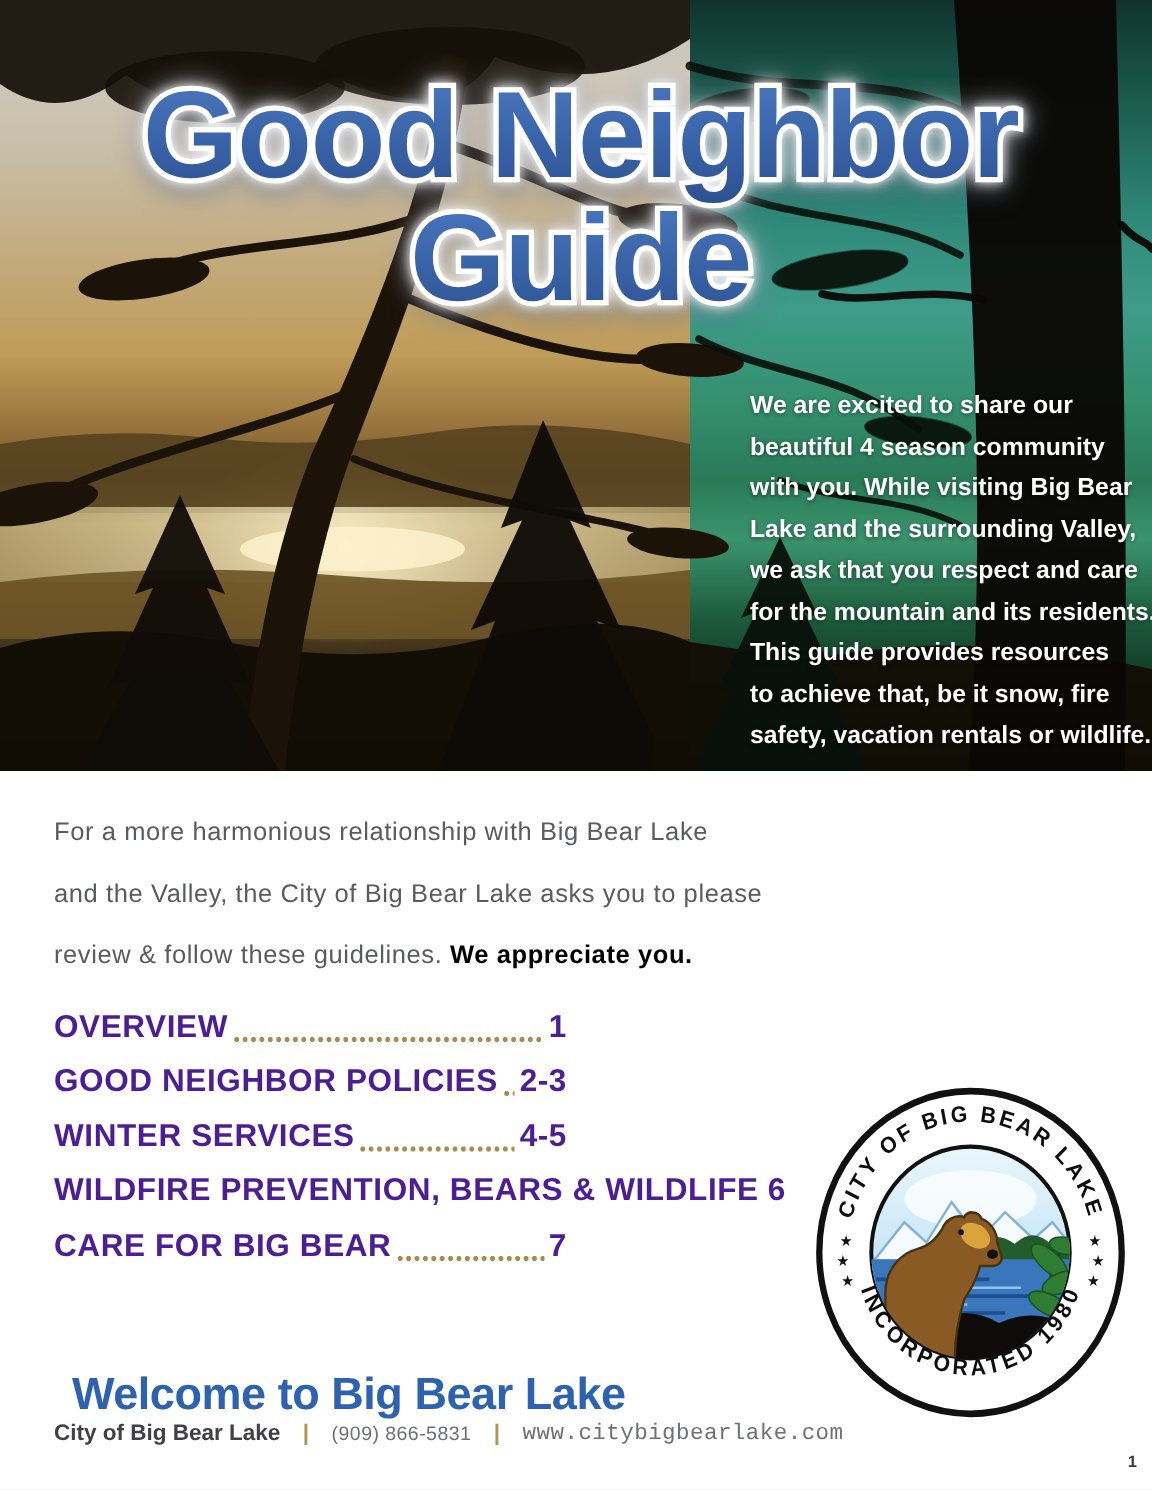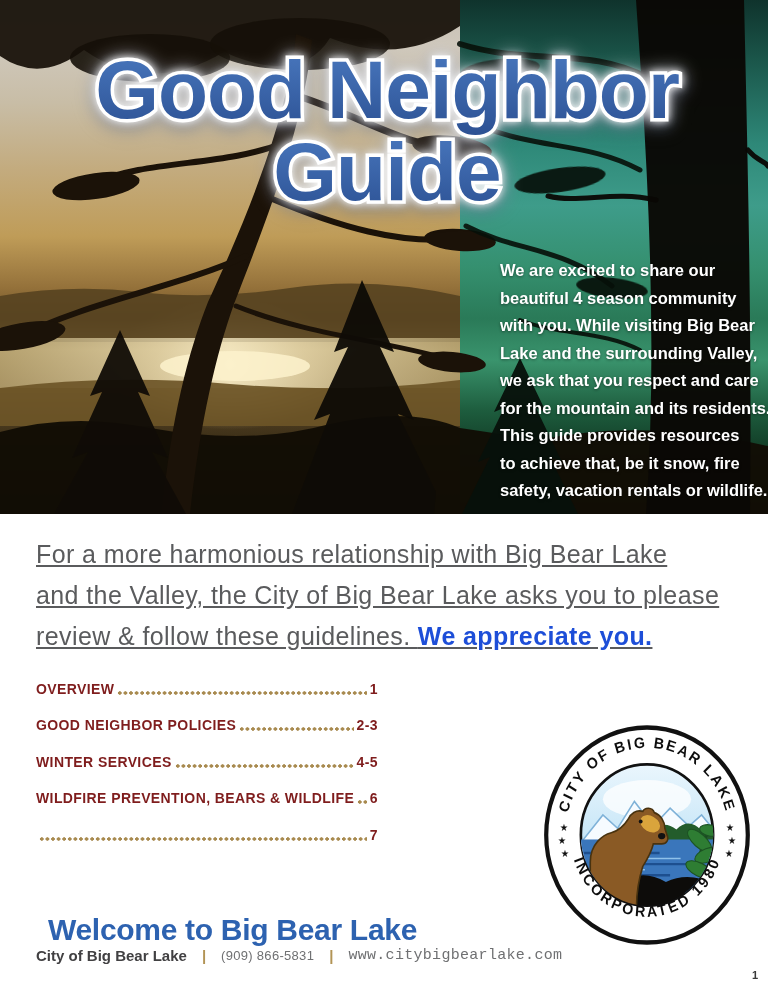--- a/index.html
+++ b/index.html
@@ -19,27 +19,27 @@
   .title-svg{position:absolute;left:0;top:0;width:768px;height:514px;
     filter:drop-shadow(0 0 4px rgba(255,255,255,.95)) drop-shadow(0 0 9px rgba(255,255,255,.55)) drop-shadow(0 4px 6px rgba(15,30,70,.45));}
   .title-svg text{font-family:"Liberation Sans",sans-serif;font-weight:bold;letter-spacing:-1px;
     stroke:#ffffff;stroke-width:7px;paint-order:stroke;fill:url(#titleGrad);}
   .hero-intro{position:absolute;left:484px;top:241px;width:272px;margin:16px;
     color:#ffffff;font-weight:bold;font-size:16.5px;line-height:27.5px;
     white-space:pre-line;text-shadow:0 1px 3px rgba(0,0,0,.45);}
 
   
   .message{position:absolute;left:36px;top:534px;width:716px;
-    color:#5a5b5d;font-size:25px;line-height:41px;letter-spacing:.4px;text-decoration:underline;}
-  .message .hl{color:#1d4ed8;font-weight:bold;}
+    color:#5a5b5d;font-size:17px;line-height:41px;letter-spacing:.4px;}
+  .message .hl{color:#000000;font-weight:bold;}
 
   
   .toc{position:absolute;left:36px;top:666px;width:342px;}
   .toc-row{display:flex;align-items:flex-end;height:36.5px;
-    color:#7f1d1d;font-weight:bold;font-size:14px;letter-spacing:.4px;cursor:pointer;}
+    color:#4c1d95;font-weight:bold;font-size:21px;letter-spacing:.4px;cursor:pointer;}
   .toc-row .lbl{white-space:nowrap;padding-bottom:6px;}
   .toc-row .dots{flex:1;height:16px;margin:0 3px;
     background-image:radial-gradient(circle,#a88a4f 1.5px,rgba(0,0,0,0) 1.9px);
     background-size:5.6px 6px;background-repeat:repeat-x;background-position:left bottom 7px;}
   .toc-row .pgs{white-space:nowrap;padding-bottom:6px;}
 
   
   .seal{position:absolute;left:542px;top:723px;width:210px;height:224px;}
   .seal svg{width:100%;height:100%;}
   .seal .arc-text{font-family:"Liberation Sans",sans-serif;font-weight:bold;fill:#0d0d0d;}
@@ -166,20 +166,21 @@
       <span class="lbl">WINTER SERVICES</span>
       <span class="dots"></span>
       <span class="pgs">4-5</span>
     </div>
     <div class="toc-row">
       <span class="lbl">WILDFIRE PREVENTION, BEARS &amp; WILDLIFE</span>
       <span class="dots"></span>
       <span class="pgs">6</span>
     </div>
     <div class="toc-row">
+      <span class="lbl">CARE FOR BIG BEAR</span>
       <span class="dots"></span>
       <span class="pgs">7</span>
     </div>
   </nav>
 
   <div class="seal">
     <svg viewBox="0 0 200 200" preserveAspectRatio="none" aria-hidden="true">
       <defs>
         <linearGradient id="skyG" x1="0" y1="0" x2="0" y2="1">
           <stop offset="0" stop-color="#eaf6fd"></stop>

